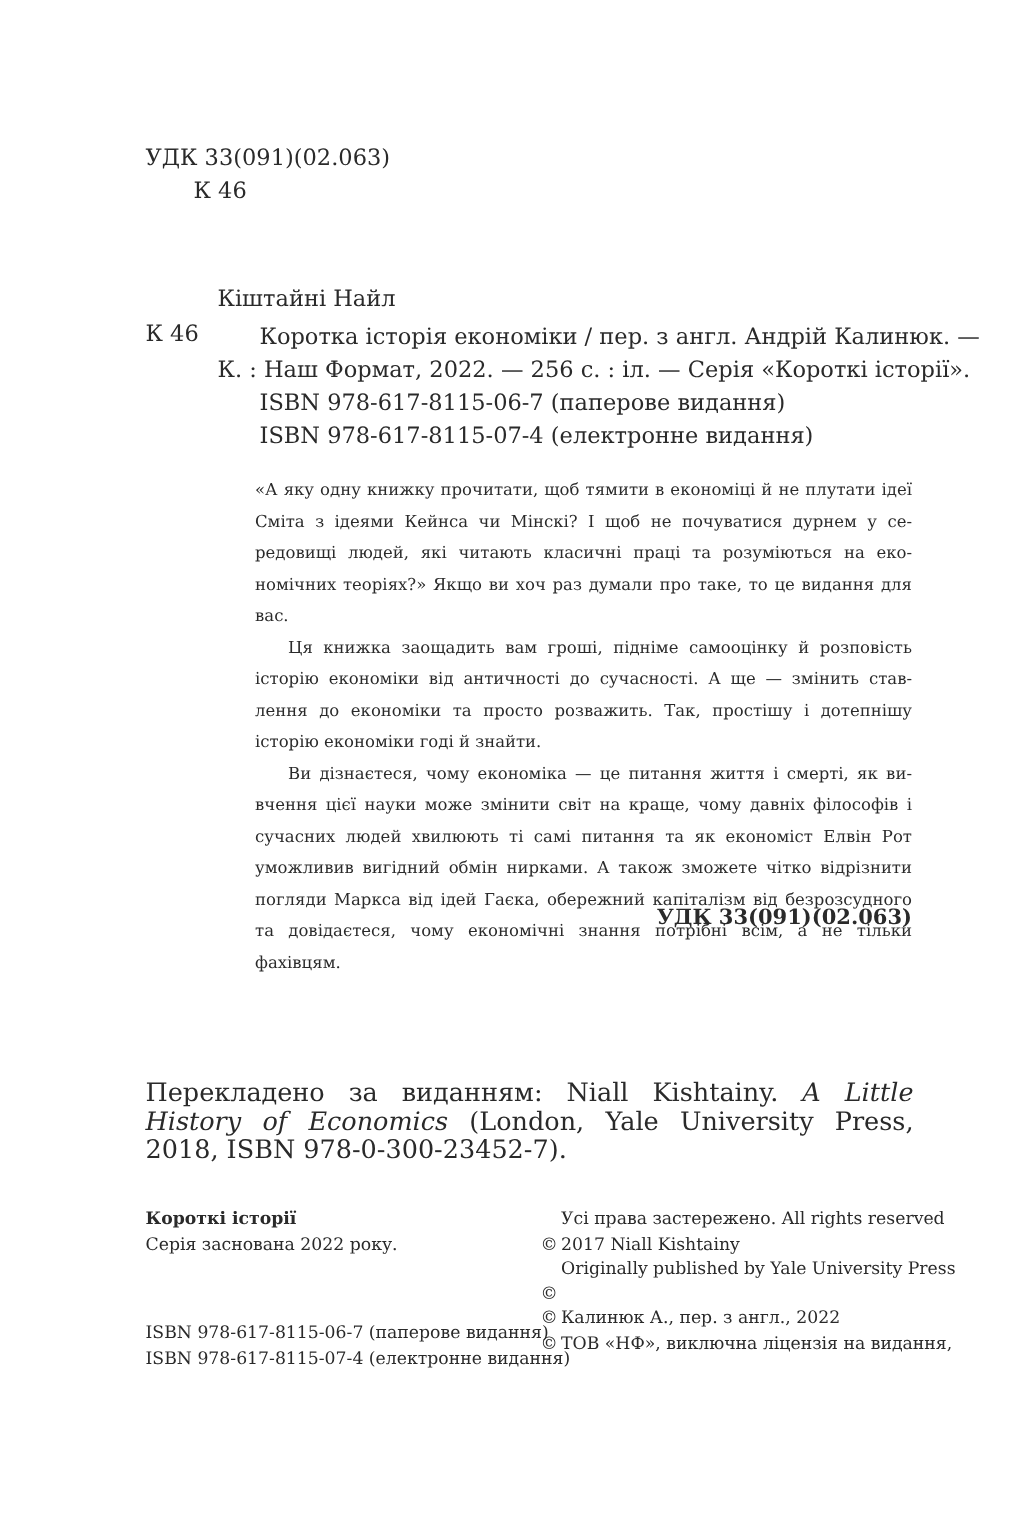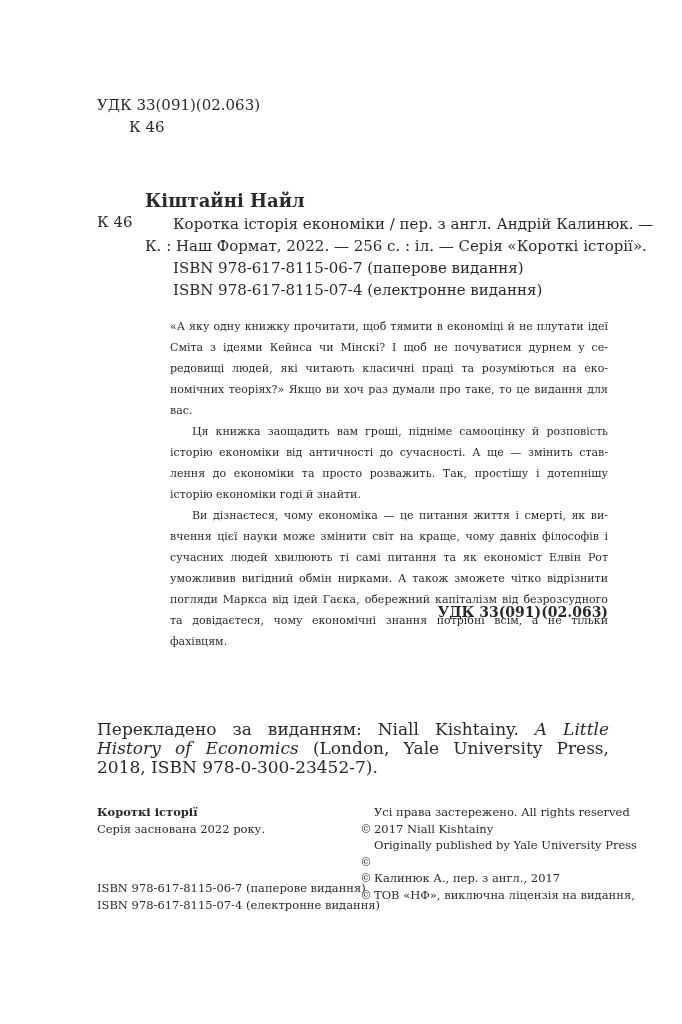--- a/index.html
+++ b/index.html
@@ -8,21 +8,21 @@
     background: #ffffff;
     color: #2a2a2a;
     font-family: "DejaVu Serif", "Liberation Serif", serif;
     position: relative;
     overflow: hidden;
   }
   .abs { position: absolute; white-space: nowrap; }
   .udk-top { left: 97px; top: 94px; font-size: 15px; line-height: 22px; }
   .udk-top .k { padding-left: 32px; display: block; }
 
-  .author { left: 145px; top: 190px; font-size: 18px; font-weight: bold; }
+  .author { left: 145px; top: 190px; font-size: 15px; font-weight: normal; }
   .cat-k { left: 97px; top: 213px; font-size: 15px; }
   .cat { left: 145px; top: 213px; font-size: 15px; line-height: 22px; }
   .cat .title { padding-left: 28px; display: block; }
   .cat .isbn { padding-left: 28px; display: block; }
 
   .annot {
     position: absolute; left: 170px; top: 316px; width: 438px;
     font-size: 11px; line-height: 21px; text-align: justify;
     hyphens: manual;
   }
@@ -97,19 +97,19 @@
     </div>
   <div class="row">
       <span class="sym"></span>
       <span>Originally published by Yale University Press</span>
     </div>
   <div class="row">
       <span class="sym">©</span>
     </div>
   <div class="row">
       <span class="sym">©</span>
-      <span>Калинюк А., пер. з англ., 2017</span>
+      <span>Калинюк А., пер. з англ., 2022</span>
     </div>
   <div class="row">
       <span class="sym">©</span>
       <span>ТОВ «НФ», виключна ліцензія на видання,</span>
     </div>
 </div>
 
 </body></html>

